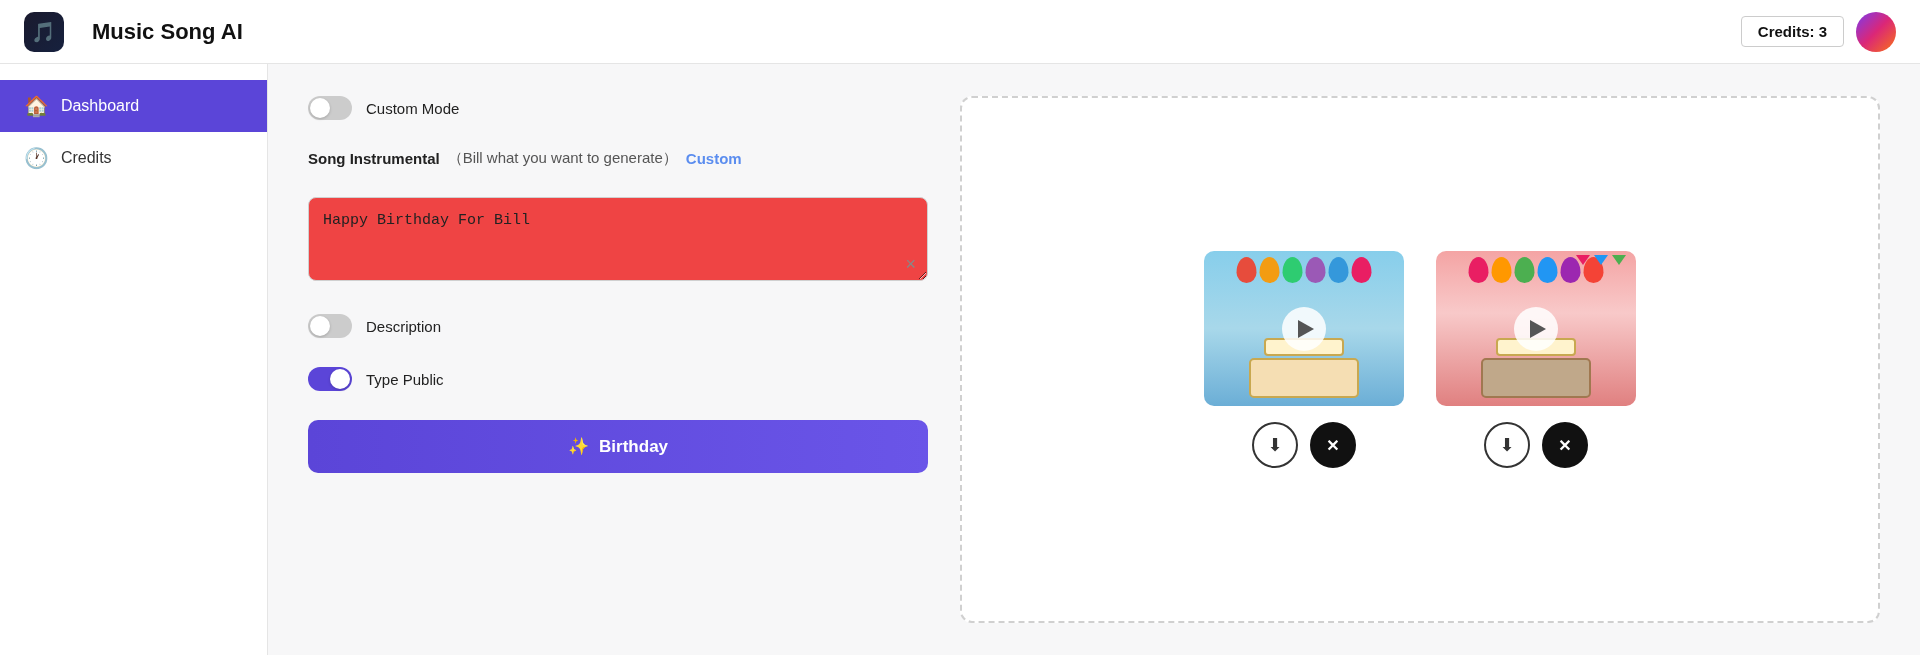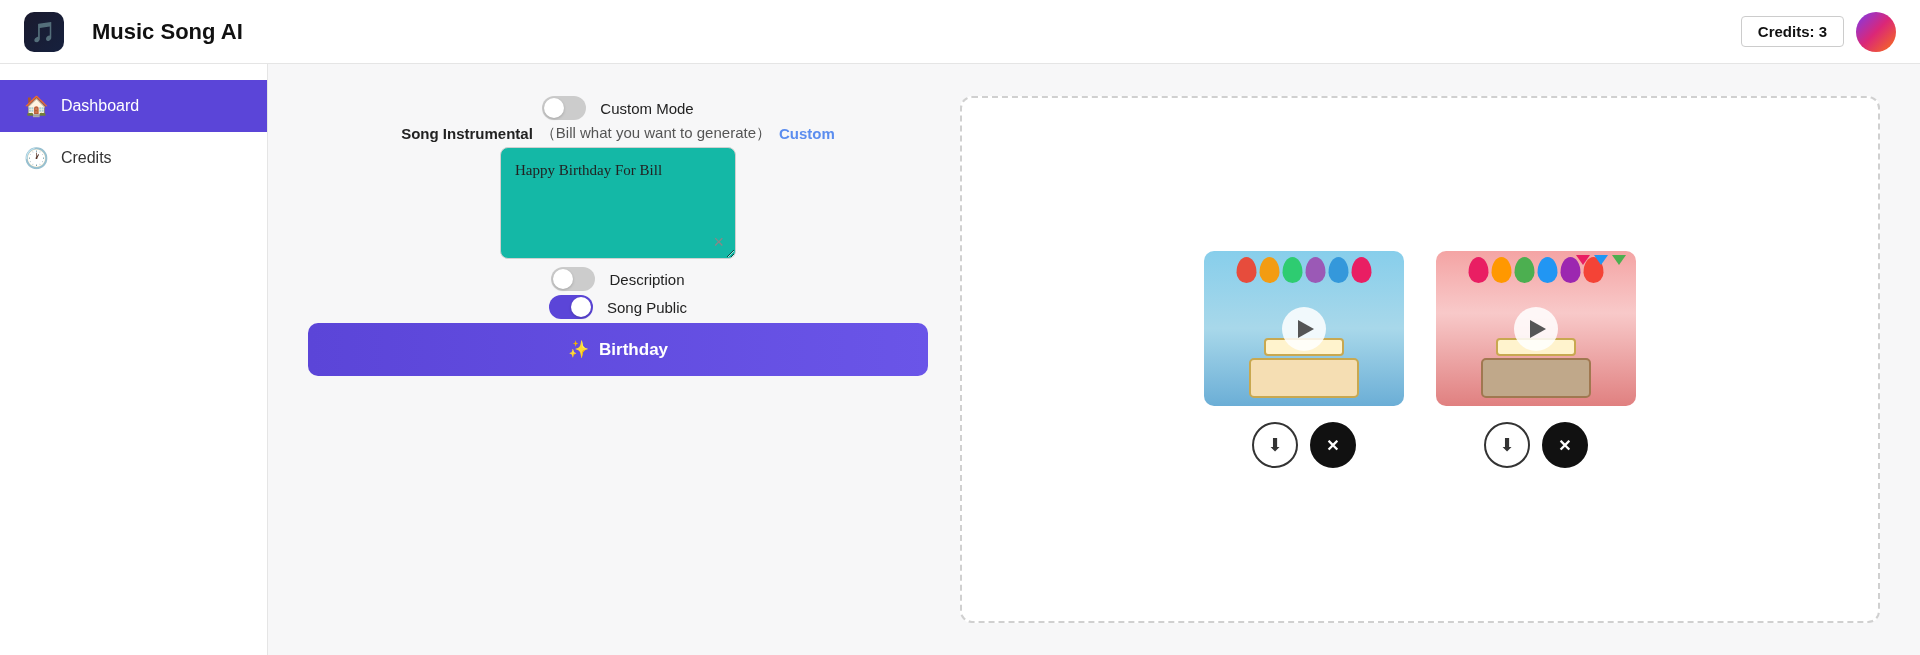--- a/index.html
+++ b/index.html
@@ -105,22 +105,21 @@
       gap: 32px;
       overflow: hidden;
     }
 
     
     .left-panel {
       flex: 1;
       max-width: 620px;
       display: flex;
       flex-direction: column;
-      gap: 4px;
-      align-items: center;
+      gap: 29px;
     }
 
     
     .custom-mode-row {
       display: flex;
       align-items: center;
       gap: 14px;
     }
     .toggle {
       width: 44px;
@@ -168,30 +167,30 @@
       font-weight: 600;
       cursor: pointer;
       text-decoration: none;
       font-size: 15px;
     }
     .textarea-wrap {
       position: relative;
     }
     .song-textarea {
       width: 100%;
-      height: 112px;
+      height: 84px;
       border: 1.5px solid #d0d0d0;
       border-radius: 8px;
       padding: 14px 40px 14px 14px;
       font-size: 15px;
       color: #222;
       resize: vertical;
-      background: #14b8a6;
+      background: #ef4444;
       outline: none;
-      font-family: Liberation Serif, serif;
+      font-family: Liberation Mono, monospace;
     }
     .clear-btn {
       position: absolute;
       right: 12px;
       bottom: 12px;
       background: none;
       border: none;
       font-size: 18px;
       color: #888;
       cursor: pointer;
@@ -372,21 +371,21 @@
         <div class="toggle">
           <div class="toggle-knob"></div>
         </div>
         <span class="toggle-label">Description</span>
       </div>
 
       <div class="song-public-row">
         <div class="toggle on">
           <div class="toggle-knob"></div>
         </div>
-        <span class="toggle-label">Song Public</span>
+        <span class="toggle-label">Type Public</span>
       </div>
 
       <button class="generate-btn">
         <span>✨</span>
         <span>Birthday</span>
       </button>
 
     </div>
 
     <div class="right-panel">

